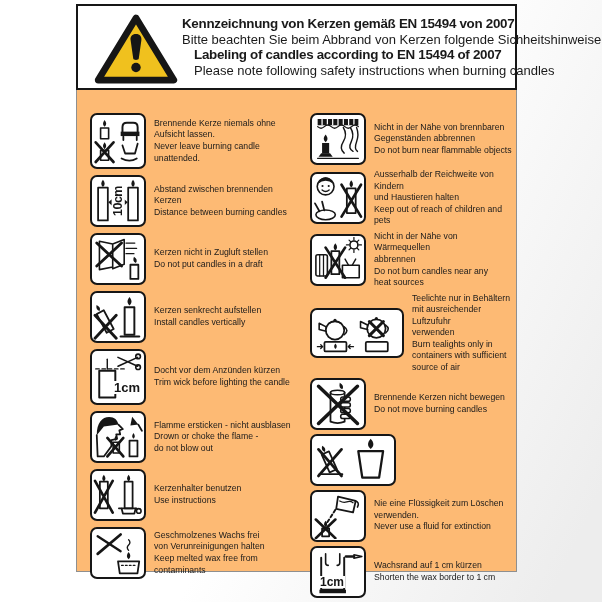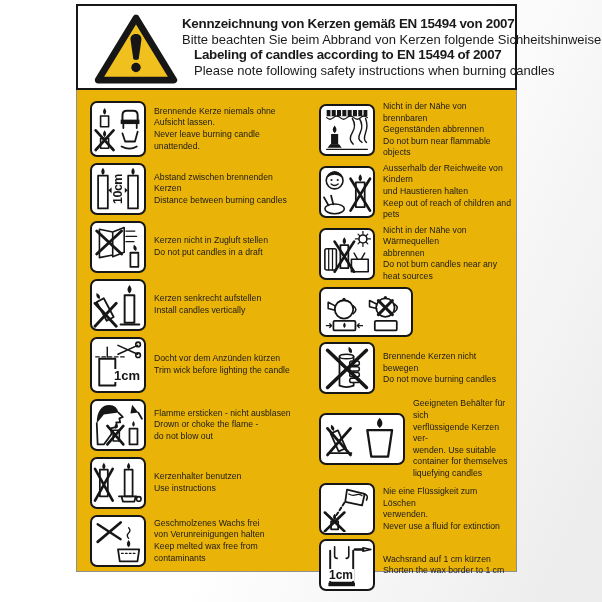--- a/index.html
+++ b/index.html
@@ -4,36 +4,36 @@
 <style>
   html,body{margin:0;padding:0;}
   body{
     width:602px;height:602px;position:relative;overflow:hidden;
     background:linear-gradient(115deg,#ffffff 52%,#ededed 94%);
     font-family:"Liberation Sans",sans-serif;color:#1a1a1a;
     -webkit-font-smoothing:antialiased;
   }
   .page{
     position:absolute;left:76px;top:4px;width:441px;height:568px;
-    background:#eab308;border:1px solid #8f8f8f;box-sizing:border-box;
+    background:#fdba74;border:1px solid #8f8f8f;box-sizing:border-box;
   }
   
   .header{
     margin:-1px -1px 0 -1px;border:2px solid #161616;height:86px;
     box-sizing:border-box;background:#fff;display:flex;align-items:center;
   }
   .tri{width:84px;height:74px;flex:none;margin:4px 4px 0 16px;}
   .header-text{flex:1;min-width:0;padding-right:4px;}
   .title{font-size:13.4px;font-weight:bold;letter-spacing:-0.3px;white-space:nowrap;}
   .sub{font-size:13px;margin-top:1px;white-space:nowrap;}
   .en-block{margin-left:12px;}
   
   .columns{
     display:grid;grid-template-columns:206px 1fr;
-    padding:11px 4px 0 13px;column-gap:23px;
+    padding:23px 4px 0 13px;column-gap:14px;
   }
   .col{display:flex;flex-direction:column;gap:6px;}
   .col-right{gap:4px;}
   .item{display:flex;gap:8px;align-items:center;min-height:52px;}
   .icon-box{
     position:relative;flex:none;width:56px;height:52px;background:#fff;
     border:2.4px solid #161616;border-radius:7px;box-sizing:border-box;
   }
   .icon-box svg{position:absolute;left:1px;top:1px;width:calc(100% - 2px);height:calc(100% - 2px);}
   .tealight-air-icon{width:94px;height:50px;}
@@ -269,20 +269,26 @@
               <path d="M21.5 37c2 2.4 2 4.2 0 6.2c-2-2-2-3.8 0-6.2z" fill="#161616"></path>
               <path d="M1 40.5h6l-2.2-2.2M7 40.5l-2.2 2.2M42 40.5h-6l2.2-2.2M36 40.5l2.2 2.2" stroke="#161616" fill="none" stroke-linecap="round" stroke-linejoin="round" stroke-width="1.5"></path>
               <circle cx="68" cy="20" r="10.5" stroke="#161616" fill="none" stroke-linecap="round" stroke-linejoin="round" stroke-width="2"></circle>
               <circle cx="68" cy="8.5" r="1.8" fill="#161616"></circle>
               <path d="M58 16l-8-4v7l8 2" stroke="#161616" fill="none" stroke-linecap="round" stroke-linejoin="round" stroke-width="1.8"></path>
               <path d="M78.5 16q6 4 0 9" stroke="#161616" fill="none" stroke-linecap="round" stroke-linejoin="round" stroke-width="1.8"></path>
               <path d="M60 12L76 28M76 12L60 28" stroke="#161616" fill="none" stroke-linecap="round" stroke-linejoin="round" stroke-width="3.4"></path>
               <rect x="56" y="35" width="25" height="11" rx="1.5" stroke="#161616" fill="none" stroke-linecap="round" stroke-linejoin="round" stroke-width="2"></rect>
             </svg>
           </div>
+          <div class="item-text">Teelichte nur in Behältern
+mit ausreichender Luftzufuhr
+verwenden
+Burn tealights only in
+containers with sufficient
+source of air</div>
         </div>
         <div class="item">
           <div class="icon-box move-candle-icon">
             <svg viewBox="0 0 56 52">
               <path d="M30 2c3.6 2 4.6 4.4 3 7.4c-3-.8-4-3-3-7.4z" fill="#161616"></path>
               <ellipse cx="27.5" cy="13" rx="8" ry="2.6" stroke="#161616" fill="none" stroke-linecap="round" stroke-linejoin="round" stroke-width="1.6"></ellipse>
               <path d="M19.5 13v33q8 3 16 0V13" stroke="#161616" fill="none" stroke-linecap="round" stroke-linejoin="round" stroke-width="2"></path>
               <rect x="31" y="18" width="11" height="5" rx="2.5" fill="#fff" stroke="#161616" stroke-linecap="round" stroke-linejoin="round" stroke-width="1.7"></rect>
               <rect x="31" y="24.5" width="11" height="5" rx="2.5" fill="#fff" stroke="#161616" stroke-linecap="round" stroke-linejoin="round" stroke-width="1.7"></rect>
               <rect x="31" y="31" width="11" height="5" rx="2.5" fill="#fff" stroke="#161616" stroke-linecap="round" stroke-linejoin="round" stroke-width="1.7"></rect>
@@ -299,25 +305,20 @@
               <g transform="rotate(-24 16 30)">
                 <path d="M16 8c2.4 3.2 2.4 5.4 0 7.6c-2.4-2.2-2.4-4.4 0-7.6z" fill="#161616"></path>
                 <rect x="11.5" y="17" width="9" height="22" stroke="#161616" fill="none" stroke-linecap="round" stroke-linejoin="round" stroke-width="2"></rect>
               </g>
               <path d="M4 42h26" stroke="#161616" fill="none" stroke-linecap="round" stroke-linejoin="round" stroke-width="2"></path>
               <path d="M3 14L29 44M29 14L3 44" stroke="#161616" fill="none" stroke-linecap="round" stroke-linejoin="round" stroke-width="3.2"></path>
               <path d="M62 2c4 4.6 4 8 0 11.6c-4-3.6-4-7 0-11.6z" fill="#161616"></path>
               <path d="M48 16h28l-4.5 30h-19z" stroke="#161616" fill="none" stroke-linecap="round" stroke-linejoin="round" stroke-width="2.6"></path>
             </svg>
           </div>
-          <div class="item-text">Geeigneten Behälter für sich
-verflüssigende Kerzen ver-
-wenden. Use suitable
-container for themselves
-liquefying candles</div>
         </div>
         <div class="item">
           <div class="icon-box no-fluid-icon">
             <svg viewBox="0 0 56 52">
               <path d="M28 4l20 5-3 13-19-4z" stroke="#161616" fill="none" stroke-linecap="round" stroke-linejoin="round" stroke-width="2"></path>
               <path d="M47 9q6 1 3 7" stroke="#161616" fill="none" stroke-linecap="round" stroke-linejoin="round" stroke-width="1.8"></path>
               <path d="M30 9q4 2.4 8 1t7 1" stroke="#161616" fill="none" stroke-linecap="round" stroke-linejoin="round" stroke-width="1.4"></path>
               <path d="M25 19l-9 14" stroke="#161616" fill="none" stroke-linecap="round" stroke-linejoin="round" stroke-width="2.2" stroke-dasharray="3.5 3"></path>
               <path d="M14 31.5c2.4 3 2.4 5.2 0 7.2c-2.4-2-2.4-4.2 0-7.2z" fill="#161616"></path>
               <rect x="10" y="40" width="8" height="9" stroke="#161616" fill="none" stroke-linecap="round" stroke-linejoin="round" stroke-width="2"></rect>

